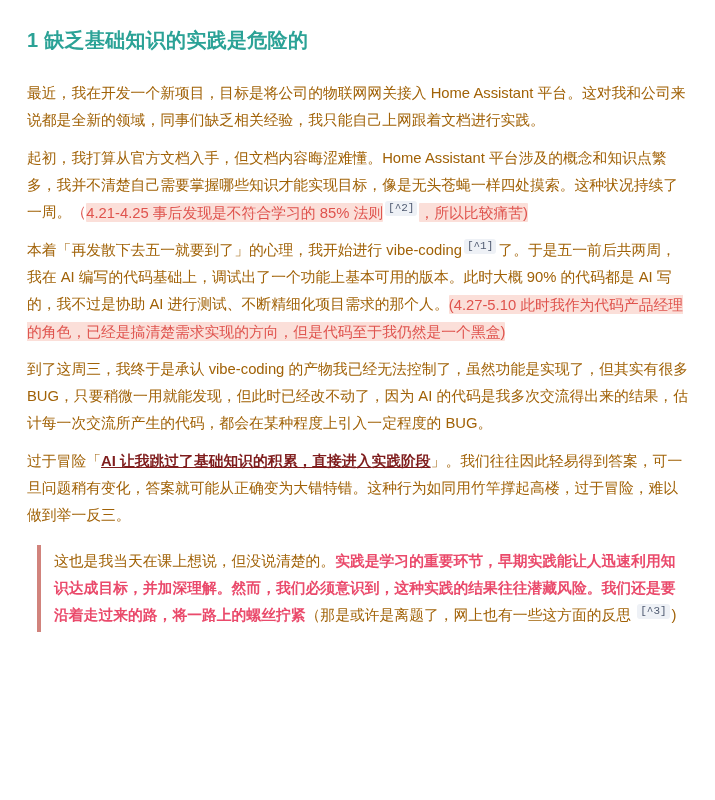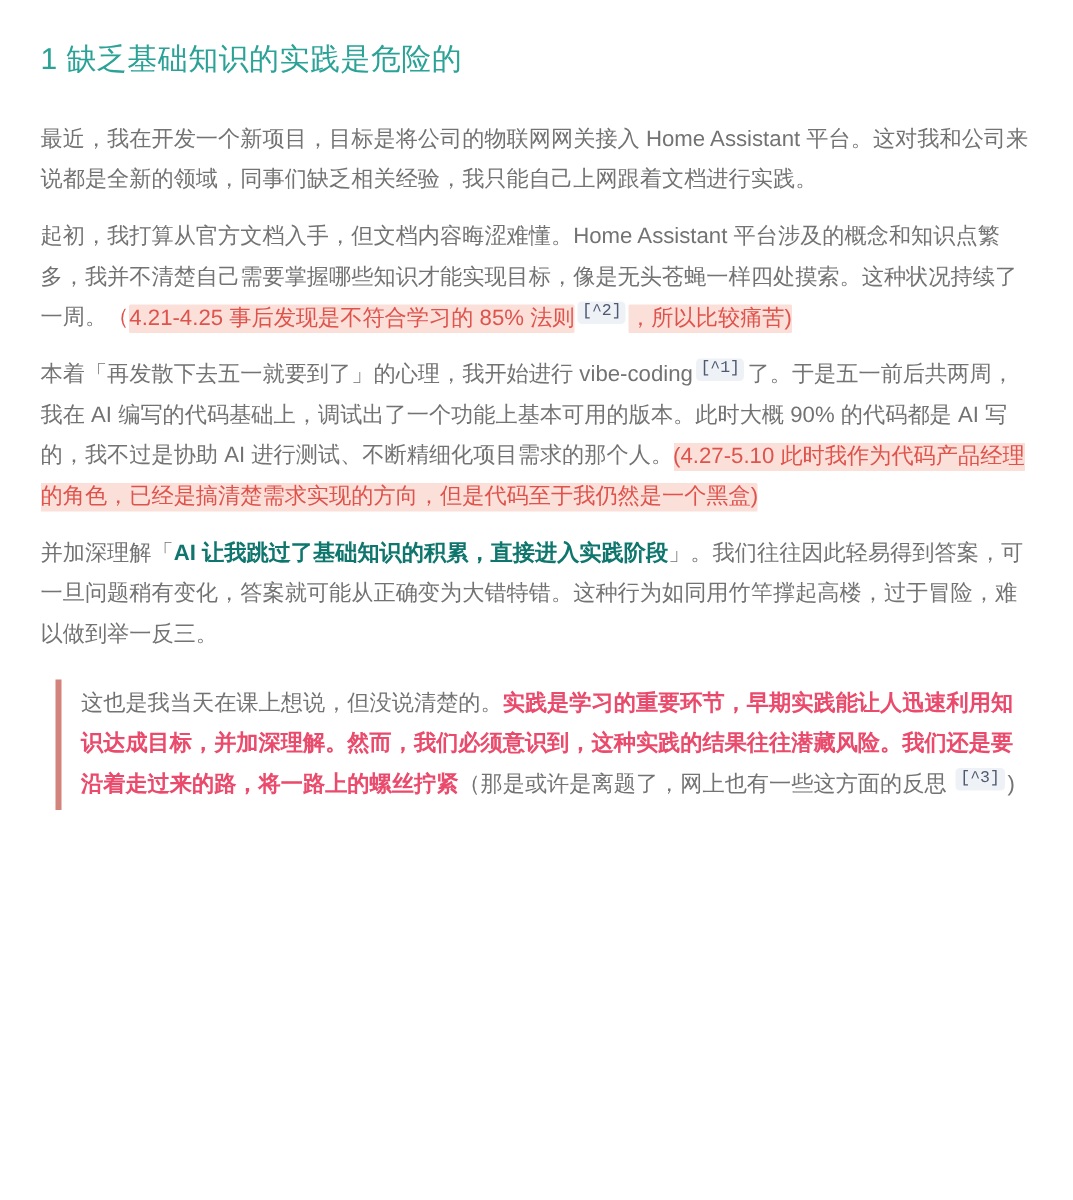--- a/index.html
+++ b/index.html
@@ -14,38 +14,38 @@
   }
   .doc {
     width: 715px;
     box-sizing: border-box;
     padding: 26px 27px 30px 27px;
     background: #ffffff;
   }
   .title {
     font-size: 20px;
     line-height: 28px;
-    font-weight: 400;
+    font-weight: 700;
     margin: 0 0 26px 0;
     letter-spacing: 0.3px;
   }
   .para {
     font-size: 14.8px;
     line-height: 27px;
     margin: 0 0 11px 0;
     word-break: break-word;
   }
   .bq {
     font-size: 14.8px;
     line-height: 27px;
     margin: 16px 0 0 10px;
     padding: 3px 6px 3px 13px;
     border-left: 4px solid #d1837c;
   }
-  .run-normal { color: #737373; }
+  .run-normal { color: #a16207; }
   .run-red { }
   .run-hl {
     padding: 1.5px 0;
     border-radius: 1px;
     margin-top: 19px;
   }
   .run-redbold { font-weight: 700; }
   .run-foot {
     display: inline-block;
     font-size: 11px;
@@ -62,16 +62,17 @@
 </style>
 </head>
 <body style="background: rgb(255, 255, 255);">
 
 <article class="doc">
   <h1 class="title" style="color: rgb(43, 162, 150);">1 缺乏基础知识的实践是危险的</h1>
   <div id="doc-body">
       <p class="para"><span class="run-normal">最近，我在开发一个新项目，目标是将公司的物联网网关接入 Home Assistant 平台。这对我和公司来说都是全新的领域，同事们缺乏相关经验，我只能自己上网跟着文档进行实践。</span></p>
       <p class="para"><span class="run-normal">起初，我打算从官方文档入手，但文档内容晦涩难懂。Home Assistant 平台涉及的概念和知识点繁多，我并不清楚自己需要掌握哪些知识才能实现目标，像是无头苍蝇一样四处摸索。这种状况持续了一周。</span><span class="run-red" style="color: rgb(223, 83, 77);">（</span><span class="run-hl" style="color: rgb(223, 83, 77); background: rgb(251, 223, 217);">4.21-4.25 事后发现是不符合学习的 85% 法则</span><span class="run-foot" style="color: rgb(79, 90, 112); background: rgb(238, 241, 246);">[^2]</span><span class="run-hl" style="color: rgb(223, 83, 77); background: rgb(251, 223, 217);">，所以比较痛苦)</span></p>
       <p class="para"><span class="run-normal">本着「再发散下去五一就要到了」的心理，我开始进行 vibe-coding</span><span class="run-foot" style="color: rgb(79, 90, 112); background: rgb(238, 241, 246);">[^1]</span><span class="run-normal">了。于是五一前后共两周，我在 AI 编写的代码基础上，调试出了一个功能上基本可用的版本。此时大概 90% 的代码都是 AI 写的，我不过是协助 AI 进行测试、不断精细化项目需求的那个人。</span><span class="run-hl" style="color: rgb(223, 83, 77); background: rgb(251, 223, 217);">(4.27-5.10 此时我作为代码产品经理的角色，已经是搞清楚需求实现的方向，但是代码至于我仍然是一个黑盒)</span></p>
-      <p class="para"><span class="run-normal">并加深理解「</span><span class="run-redbold" style="color: #0f766e;">AI 让我跳过了基础知识的积累，直接进入实践阶段</span><span class="run-normal">」。我们往往因此轻易得到答案，可一旦问题稍有变化，答案就可能从正确变为大错特错。这种行为如同用竹竿撑起高楼，过于冒险，难以做到举一反三。</span></p>
+      <p class="para"><span class="run-normal">到了这周三，我终于是承认 vibe-coding 的产物我已经无法控制了，虽然功能是实现了，但其实有很多 BUG，只要稍微一用就能发现，但此时已经改不动了，因为 AI 的代码是我多次交流得出来的结果，估计每一次交流所产生的代码，都会在某种程度上引入一定程度的 BUG。</span></p>
+      <p class="para"><span class="run-normal">过于冒险「</span><span class="run-redbold" style="color: #7f1d1d; text-decoration: underline;">AI 让我跳过了基础知识的积累，直接进入实践阶段</span><span class="run-normal">」。我们往往因此轻易得到答案，可一旦问题稍有变化，答案就可能从正确变为大错特错。这种行为如同用竹竿撑起高楼，过于冒险，难以做到举一反三。</span></p>
       <blockquote class="bq" style="border-left-color: rgb(209, 131, 124);"><span class="run-normal">这也是我当天在课上想说，但没说清楚的。</span><span class="run-redbold" style="color: rgb(234, 74, 107);">实践是学习的重要环节，早期实践能让人迅速利用知识达成目标，并加深理解。然而，我们必须意识到，这种实践的结果往往潜藏风险。我们还是要沿着走过来的路，将一路上的螺丝拧紧</span><span class="run-normal">（那是或许是离题了，网上也有一些这方面的反思 </span><span class="run-foot" style="color: rgb(79, 90, 112); background: rgb(238, 241, 246);">[^3]</span><span class="run-normal">)</span></blockquote>
     </div>
 </article>
 
 </body></html>

